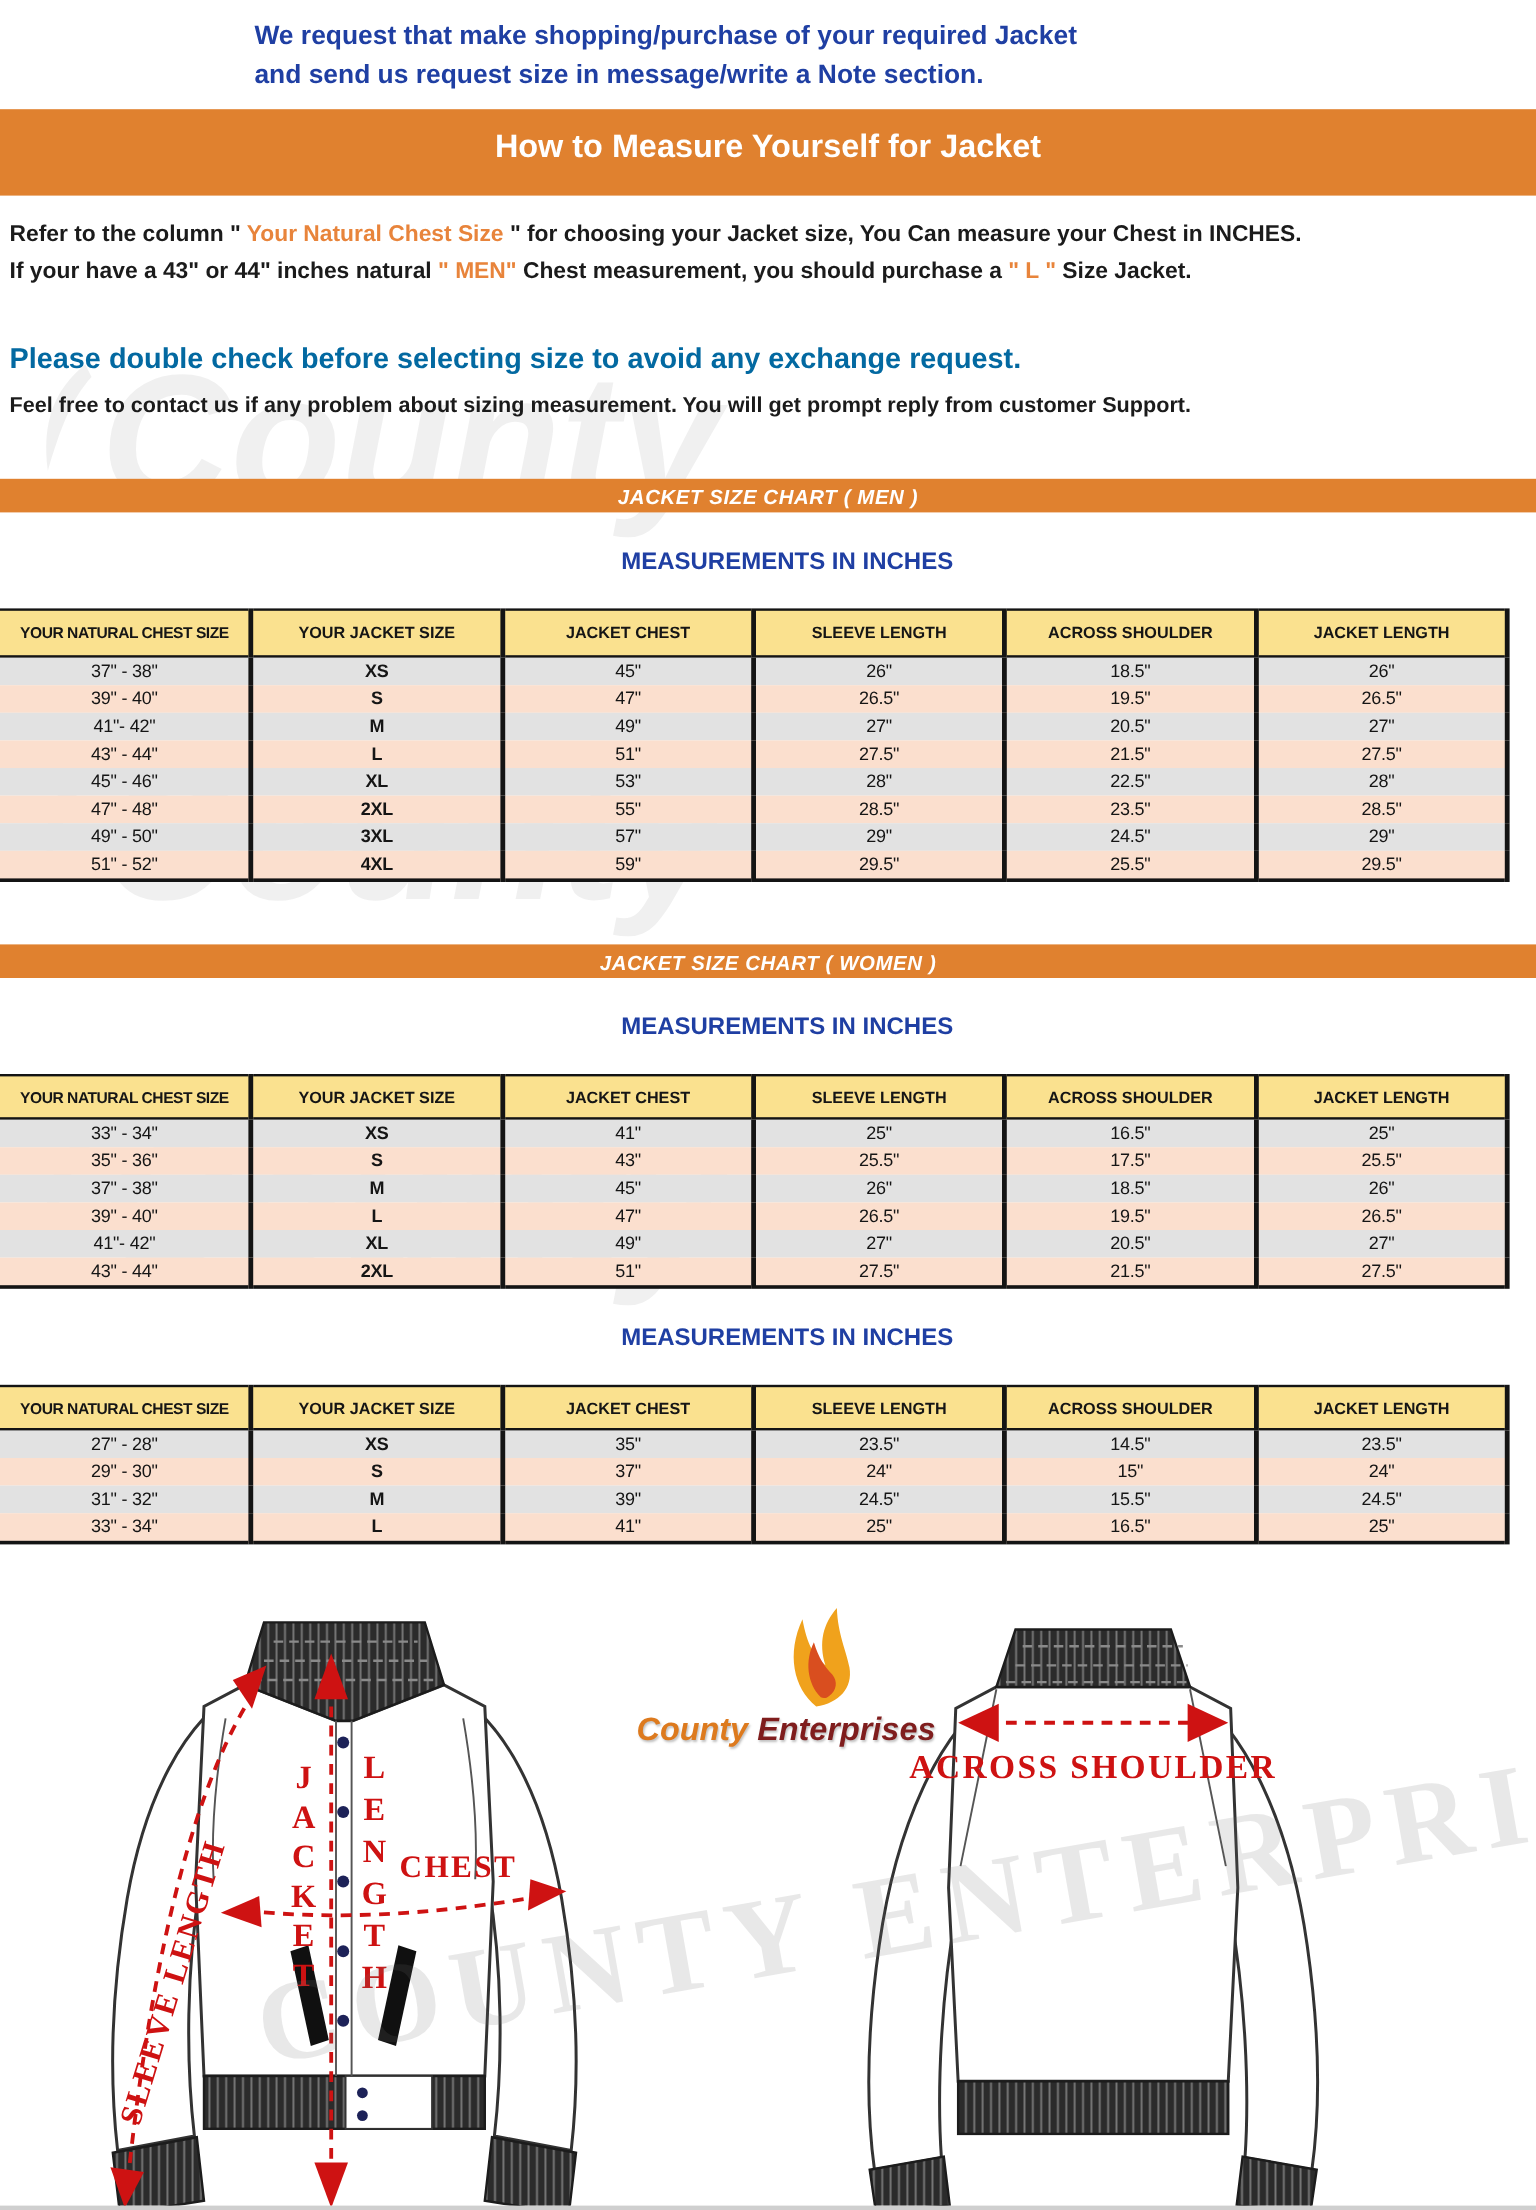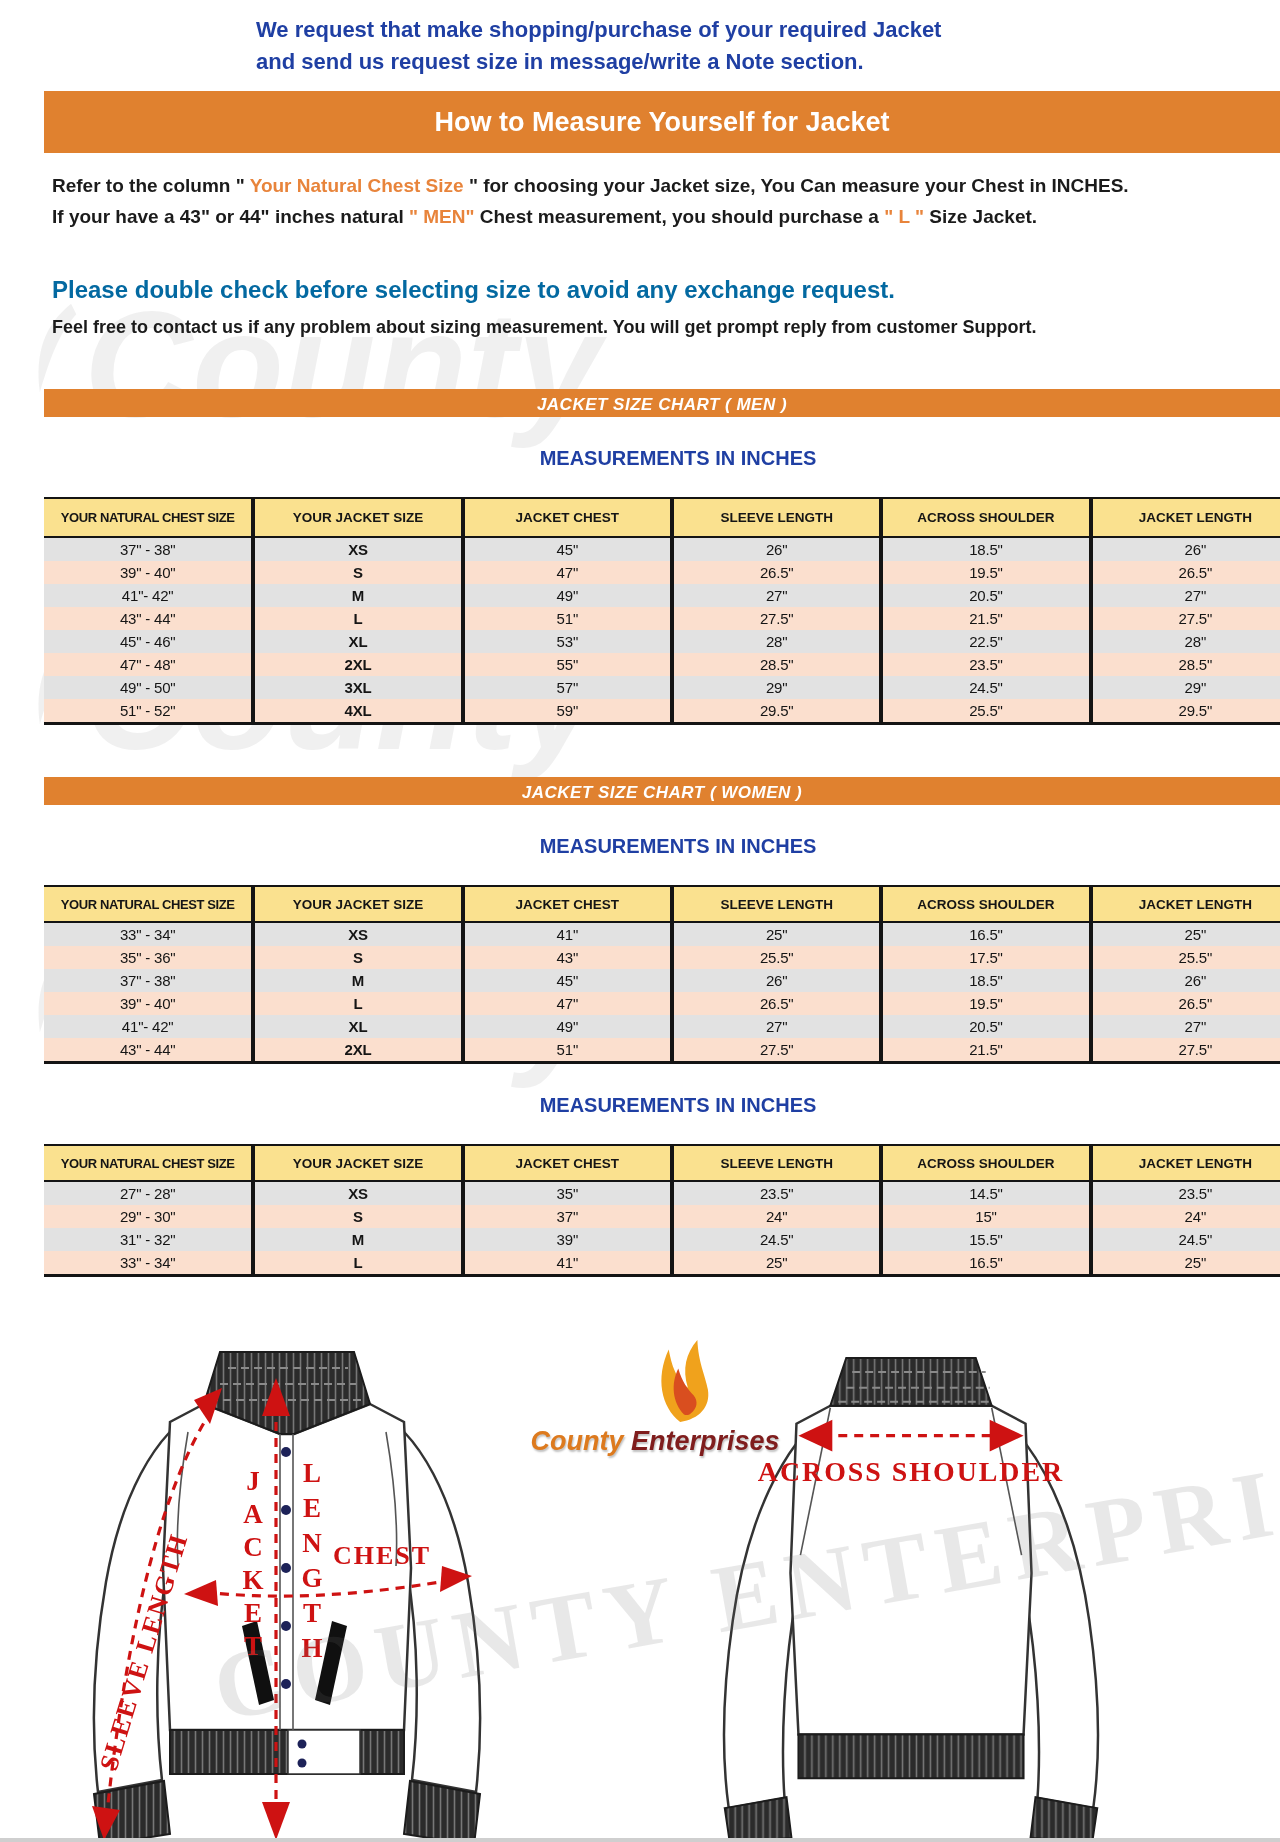--- a/index.html
+++ b/index.html
@@ -1,33 +1,33 @@
 <!DOCTYPE html>
 <html><head>
 <meta charset="utf-8">
 <style>
   html,body{margin:0;padding:0;background:#fff;}
   .page{position:relative;width:1280px;height:1842px;overflow:hidden;background:#fff;
         font-family:"Liberation Sans",sans-serif;border-bottom:4px solid #cfcfcf;box-sizing:border-box;}
-  .content{position:relative;z-index:1;margin-left:44px;}
+  .content{position:relative;z-index:1;}
 
   
   .wm-county{position:absolute;left:26px;display:flex;align-items:flex-start;gap:6px;
              color:rgba(40,40,40,0.07);font-size:150px;font-weight:bold;font-style:italic;
              line-height:1;z-index:0;pointer-events:none;white-space:nowrap;}
   .wm-county svg{margin-top:8px;}
   .wm-county path{fill:currentColor;}
   .wm-big{position:absolute;left:215px;top:305px;z-index:3;pointer-events:none;white-space:nowrap;
           font-family:"Liberation Serif",serif;font-weight:bold;font-size:96px;letter-spacing:10px;
           color:rgba(110,110,110,0.16);transform:rotate(-10deg);transform-origin:0 50%;}
 
   
   .intro{padding:14px 0 0 212px;color:#1F3FA3;font-size:22px;font-weight:bold;line-height:32px;}
   .banner{background:#E0812F;color:#fff;text-align:center;font-weight:bold;}
-  .main-banner{margin-top:13px;height:62px;line-height:62px;font-size:27px;}
+  .main-banner{margin-top:13px;height:72px;line-height:62px;font-size:27px;}
   .note{padding:17px 8px 0 8px;font-size:19px;font-weight:bold;color:#1b1b1b;line-height:31px;}
   .note p{margin:0;}
   .orange{color:#E8843B;}
   .note .warning{margin-top:42px;color:#0369a1;font-size:24px;}
   .note .contact{margin-top:7px;font-size:18px;}
 
   
   .section-banner{height:28px;line-height:31px;font-size:17px;letter-spacing:0.5px;font-style:italic;}
   .sec-0 .section-banner{margin-top:46px;}
   .sec-1 .section-banner{margin-top:52px;}

